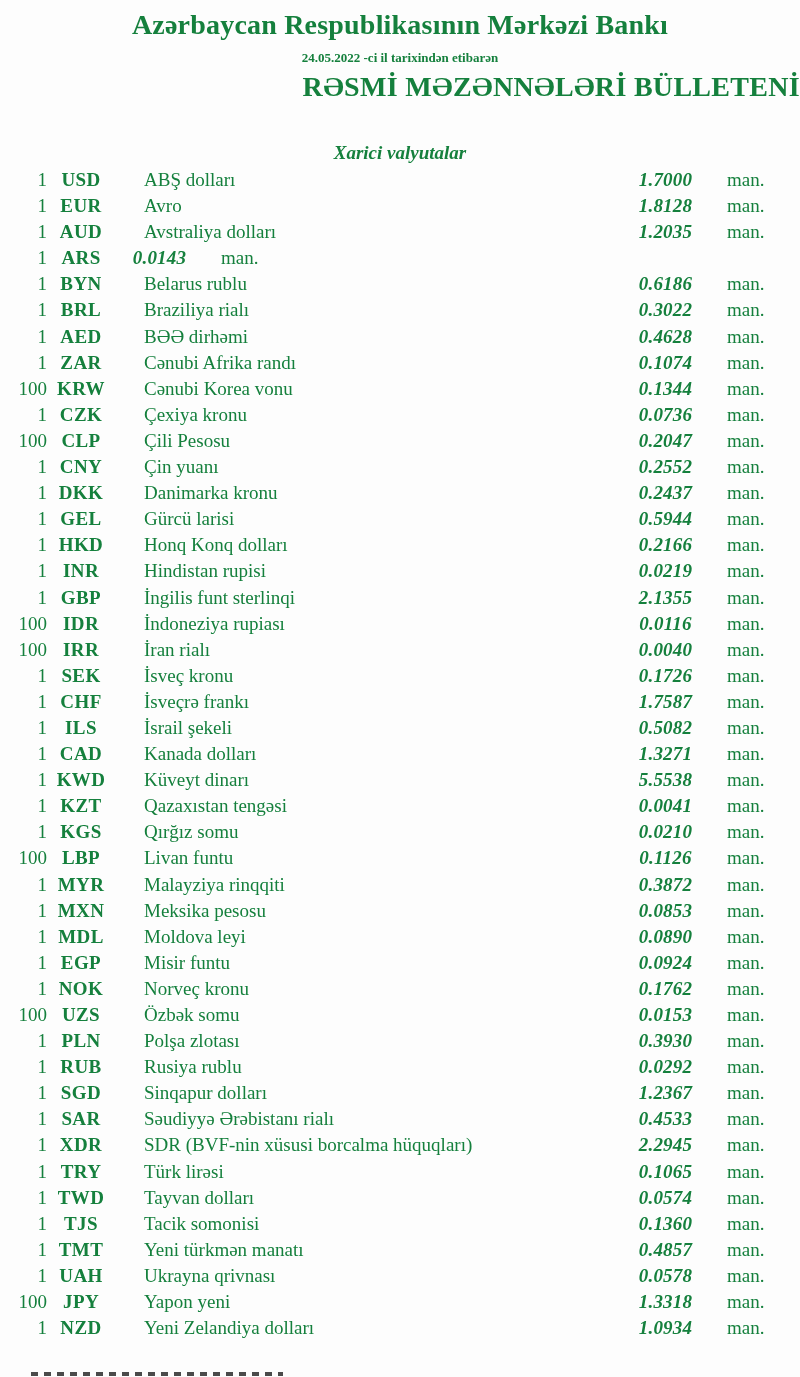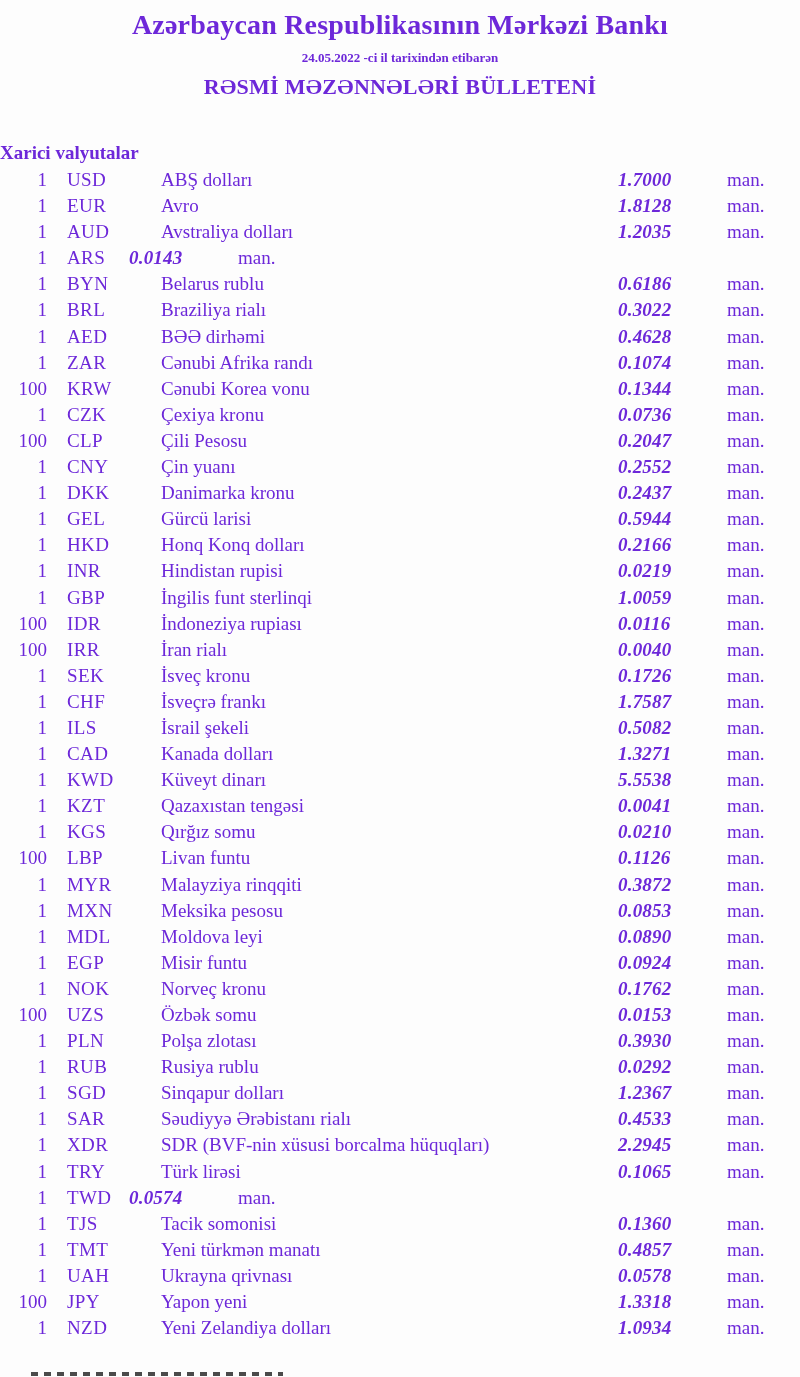--- a/index.html
+++ b/index.html
@@ -5,21 +5,21 @@
   html, body {
     margin: 0;
     padding: 0;
     background: #ffffff;
   }
   .page {
     position: relative;
     width: 800px;
     height: 1377px;
     background: #fdfdfd;
-    color: #6d28d9;
+    color: #15803d;
     font-family: "Liberation Serif", "DejaVu Serif", serif;
     overflow: hidden;
     box-sizing: border-box;
   }
   .doc-header {
     padding-top: 7px;
     text-align: center;
     font-weight: bold;
   }
   .title-main {
@@ -29,61 +29,66 @@
   }
   .title-date {
     font-size: 13px;
     line-height: 29px;
   }
   .title-sub {
     font-size: 21px;
     line-height: 29px;
   }
   .title-bulletin {
-    font-size: 22px;
+    font-size: 28px;
     line-height: 29px;
     letter-spacing: 0.3px;
+    text-align: right;
   }
   .section-title {
     margin-top: 39px;
+    text-align: center;
     font-weight: bold;
     font-size: 19px;
     line-height: 26px;
+    font-style: italic;
   }
   .rates {
     margin-top: 3px;
   }
   .row {
     display: flex;
     align-items: baseline;
     height: 26.1px;
     font-size: 19px;
     white-space: nowrap;
   }
   .qty {
     width: 47px;
     text-align: right;
     flex: 0 0 auto;
   }
   .code {
     width: 62px;
+    text-align: center;
     flex: 0 0 auto;
-    margin-left: 20px;
+    margin-left: 3px;
     letter-spacing: 0.4px;
+    font-weight: bold;
   }
   .name {
     flex: 1 1 auto;
     padding-left: 8px;
     overflow: hidden;
     margin-left: 24px;
   }
   .rate {
     width: 95px;
     flex: 0 0 auto;
-    text-align: left;
+    text-align: center;
     font-weight: bold;
     font-style: italic;
     letter-spacing: 0.2px;
   }
   .man {
     width: 87px;
     flex: 0 0 auto;
     padding-left: 14px;
     box-sizing: border-box;
   }
@@ -241,21 +246,21 @@
         <span class="code">INR</span>
         <span class="name">Hindistan rupisi</span>
         <span class="rate">0.0219</span>
         <span class="man">man.</span>
       </div>
 
       <div class="row">
         <span class="qty">1</span>
         <span class="code">GBP</span>
         <span class="name">İngilis funt sterlinqi</span>
-        <span class="rate">1.0059</span>
+        <span class="rate">2.1355</span>
         <span class="man">man.</span>
       </div>
 
       <div class="row">
         <span class="qty">100</span>
         <span class="code">IDR</span>
         <span class="name">İndoneziya rupiası</span>
         <span class="rate">0.0116</span>
         <span class="man">man.</span>
       </div>
@@ -424,20 +429,21 @@
         <span class="qty">1</span>
         <span class="code">TRY</span>
         <span class="name">Türk lirəsi</span>
         <span class="rate">0.1065</span>
         <span class="man">man.</span>
       </div>
 
       <div class="row">
         <span class="qty">1</span>
         <span class="code">TWD</span>
+        <span class="name">Tayvan dolları</span>
         <span class="rate">0.0574</span>
         <span class="man">man.</span>
       </div>
 
       <div class="row">
         <span class="qty">1</span>
         <span class="code">TJS</span>
         <span class="name">Tacik somonisi</span>
         <span class="rate">0.1360</span>
         <span class="man">man.</span>

